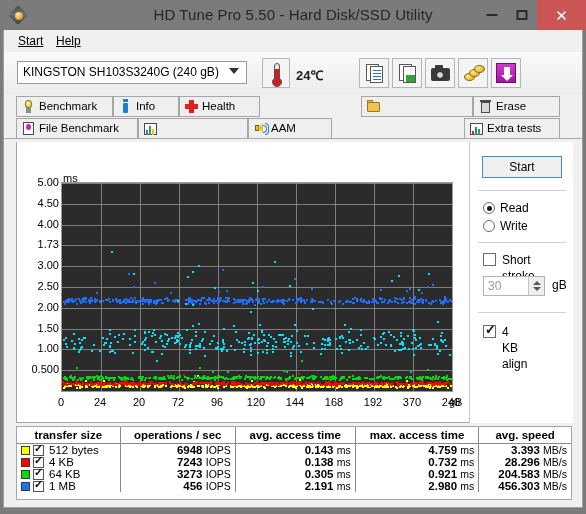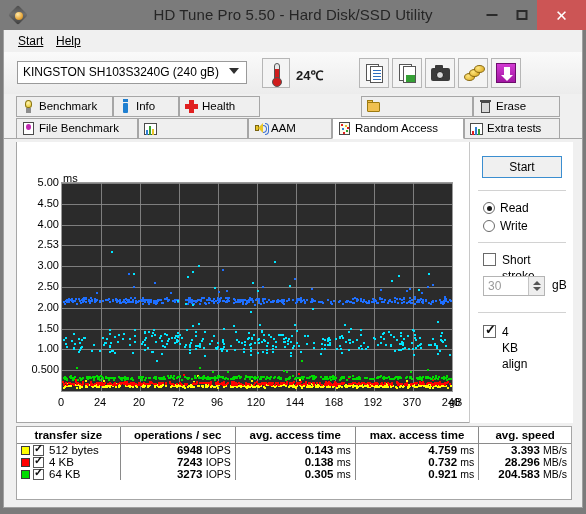--- a/index.html
+++ b/index.html
@@ -335,32 +335,20 @@
       </div>
       <div class="tab row2" style="left:244px;width:84px">
         <span class="ticon">
           <span class="i-spk"></span>
             <span class="i-spk2"></span>
           <span class="i-wave" style="left:10px;top:4px;width:3px;height:6px"></span>
           <span class="i-wave" style="left:12px;top:2px;width:3px;height:10px"></span>
         </span>
         <span class="lbl">AAM</span>
       </div>
-      <div class="tab row2 sel" style="left:328px;width:132px">
-        <span class="ticon">
-          <span class="i-rabg"></span>
-          <span class="radot" style="left:4px;top:3px;background:#e02020"></span>
-          <span class="radot" style="left:8px;top:4px;background:#e8c52a"></span>
-          <span class="radot" style="left:5px;top:7px;background:#2f7fd0"></span>
-          <span class="radot" style="left:9px;top:9px;background:#35a035"></span>
-          <span class="radot" style="left:6px;top:11px;background:#e02020"></span>
-          <span class="radot" style="left:10px;top:6px;background:#e02020"></span>
-        </span>
-        <span class="lbl">Random Access</span>
-      </div>
       <div class="tab row2" style="left:460px;width:96px">
         <span class="ticon">
           <span class="i-barbg"></span>
           <span class="bar" style="left:3px;height:4px;background:#e02020"></span>
           <span class="bar" style="left:6px;height:8px;background:#2f7fd0"></span>
           <span class="bar" style="left:9px;height:6px;background:#35a035"></span>
         </span>
         <span class="lbl">Extra tests</span>
       </div>
 
@@ -371,21 +359,21 @@
 
       <div class="chartwrap">
         <div class="ms-unit">ms</div>
         <div id="yaxis">
             <div class="ylab" style="top: 222.2px; right: 410px;">0.500</div>
             <div class="ylab" style="top: 201.4px; right: 410px;">1.00</div>
             <div class="ylab" style="top: 180.6px; right: 410px;">1.50</div>
             <div class="ylab" style="top: 159.8px; right: 410px;">2.00</div>
             <div class="ylab" style="top: 139px; right: 410px;">2.50</div>
             <div class="ylab" style="top: 118.2px; right: 410px;">3.00</div>
-            <div class="ylab" style="top: 97.4px; right: 410px;">2.53</div>
+            <div class="ylab" style="top: 97.4px; right: 410px;">1.73</div>
             <div class="ylab" style="top: 76.6px; right: 410px;">4.00</div>
             <div class="ylab" style="top: 55.8px; right: 410px;">4.50</div>
             <div class="ylab" style="top: 35px; right: 410px;">5.00</div>
           </div>
         <div class="plot" id="plot">
             <div class="gx" style="left: 39px;"></div>
             <div class="gx" style="left: 78px;"></div>
             <div class="gx" style="left: 117px;"></div>
             <div class="gx" style="left: 156px;"></div>
             <div class="gx" style="left: 195px;"></div>
@@ -2485,18 +2473,25 @@
               <td>0.732 <span class="unit">ms</span></td>
               <td class="last">28.296 <span class="unit">MB/s</span></td>
             </tr>
             <tr>
               <td class="lbl"><span class="sw" style="background:#00dd00"></span><span class="tcb"></span><span>64 KB</span></td>
               <td>3273 <span class="unit">IOPS</span></td>
               <td>0.305 <span class="unit">ms</span></td>
               <td>0.921 <span class="unit">ms</span></td>
               <td class="last">204.583 <span class="unit">MB/s</span></td>
             </tr>
+            <tr>
+              <td class="lbl"><span class="sw" style="background:#1e6fff"></span><span class="tcb"></span><span>1 MB</span></td>
+              <td>456 <span class="unit">IOPS</span></td>
+              <td>2.191 <span class="unit">ms</span></td>
+              <td>2.980 <span class="unit">ms</span></td>
+              <td class="last">456.303 <span class="unit">MB/s</span></td>
+            </tr>
           </tbody>
       </table>
     </div>
 
   </div>
 </div>
 
 </body></html>

